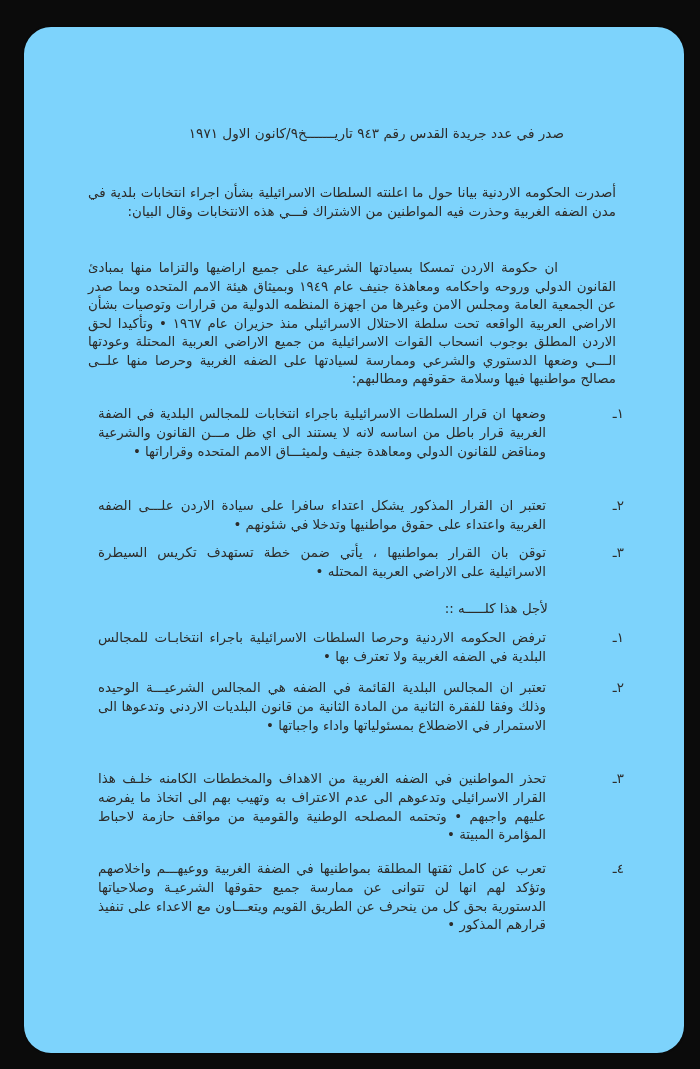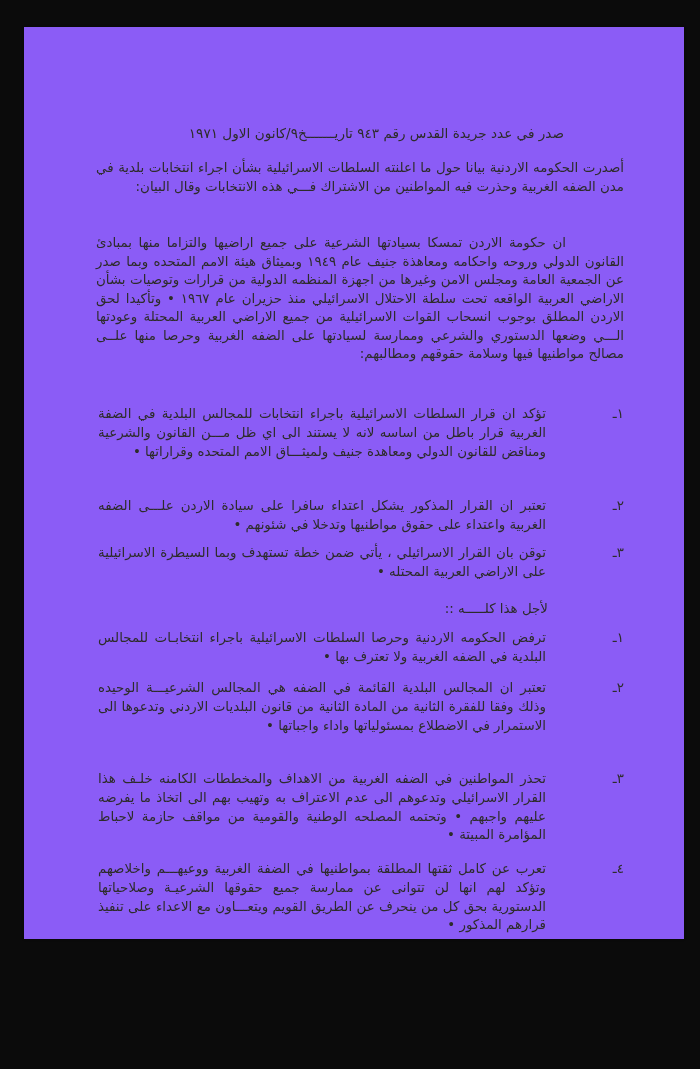--- a/index.html
+++ b/index.html
@@ -5,47 +5,49 @@
     html, body { margin: 0; padding: 0; }
     body {
       width: 700px; height: 1069px;
       background: #0b0b0b;
       position: relative;
       overflow: hidden;
     }
     .page {
       position: absolute;
       left: 24px; top: 27px;
-      width: 660px; height: 912px;
-      background: #8b5cf6;
+      width: 660px; height: 1026px;
+      background: #7dd3fc;
       box-shadow: 0 0 2px rgba(0,0,0,0.5);
+      border-radius: 27px;
     }
     .doc {
       position: absolute;
       left: 0; top: 0; width: 100%; height: 100%;
       direction: rtl;
       font-family: "DejaVu Sans", sans-serif;
       color: #2d2c2a;
       font-size: 13.4px;
     }
     .header {
       position: absolute;
       right: 120px; top: 98px;
       width: 420px;
       text-align: right;
       font-size: 13.6px;
       letter-spacing: 0.2px;
     }
     .para {
       position: absolute;
-      right: 60px;
+      right: 68px;
       width: 528px;
       line-height: 18.5px;
       text-align: justify;
       text-align-last: right;
+      margin-top: 25px;
     }
     .p1 { top: 132px; }
     .p2 { top: 207px; text-indent: 58px; }
     .item {
       position: absolute;
       right: 60px;
       width: 530px;
       line-height: 18.8px;
     }
     .item .num {
@@ -76,29 +78,29 @@
   <div class="doc">
 
     <div class="header">صدر في عدد جريدة القدس رقم ٩٤٣ تاريـــــــخ٩/كانون الاول ١٩٧١</div>
 
     <div class="para p1">أصدرت الحكومه الاردنية بيانا حول ما اعلنته السلطات الاسرائيلية بشأن اجراء انتخابات بلدية في مدن الضفه الغربية وحذرت فيه المواطنين من الاشتراك فـــي هذه الانتخابات وقال البيان:</div>
 
     <div class="para p2">ان حكومة الاردن تمسكا بسيادتها الشرعية على جميع اراضيها والتزاما منها بمبادئ القانون الدولي وروحه واحكامه ومعاهذة جنيف عام ١٩٤٩ وبميثاق هيئة الامم المتحده وبما صدر عن الجمعية العامة ومجلس الامن وغيرها من اجهزة المنظمه الدولية من قرارات وتوصيات بشأن الاراضي العربية الواقعه تحت سلطة الاحتلال الاسرائيلي منذ حزيران عام ١٩٦٧ • وتأكيدا لحق الاردن المطلق بوجوب انسحاب القوات الاسرائيلية من جميع الاراضي العربية المحتلة وعودتها الـــي وضعها الدستوري والشرعي وممارسة لسيادتها على الضفه الغربية وحرصا منها علــى مصالح مواطنيها فيها وسلامة حقوقهم ومطالبهم:</div>
 
     <div class="item a1">
       <span class="num">١ـ</span>
-      <span class="txt">تؤكد ان قرار السلطات الاسرائيلية باجراء انتخابات للمجالس البلدية في الضفة الغربية قرار باطل من اساسه لانه لا يستند الى اي ظل مـــن القانون والشرعية ومناقض للقانون الدولي ومعاهدة جنيف ولميثـــاق الامم المتحده وقراراتها •</span>
+      <span class="txt">وضعها ان قرار السلطات الاسرائيلية باجراء انتخابات للمجالس البلدية في الضفة الغربية قرار باطل من اساسه لانه لا يستند الى اي ظل مـــن القانون والشرعية ومناقض للقانون الدولي ومعاهدة جنيف ولميثـــاق الامم المتحده وقراراتها •</span>
     </div>
     <div class="item a2">
       <span class="num">٢ـ</span>
       <span class="txt">تعتبر ان القرار المذكور يشكل اعتداء سافرا على سيادة الاردن علـــى الضفه الغربية واعتداء على حقوق مواطنيها وتدخلا في شئونهم •</span>
     </div>
     <div class="item a3">
       <span class="num">٣ـ</span>
-      <span class="txt">توقن بان القرار الاسرائيلي ، يأتي ضمن خطة تستهدف وبما السيطرة الاسرائيلية على الاراضي العربية المحتله •</span>
+      <span class="txt">توقن بان القرار بمواطنيها ، يأتي ضمن خطة تستهدف تكريس السيطرة الاسرائيلية على الاراضي العربية المحتله •</span>
     </div>
 
     <div class="sub">لأجل هذا كلـــــه ::</div>
 
     <div class="item b1">
       <span class="num">١ـ</span>
       <span class="txt">ترفض الحكومه الاردنية وحرصا السلطات الاسرائيلية باجراء انتخابـات للمجالس البلدية في الضفه الغربية ولا تعترف بها •</span>
     </div>
     <div class="item b2">
       <span class="num">٢ـ</span>

